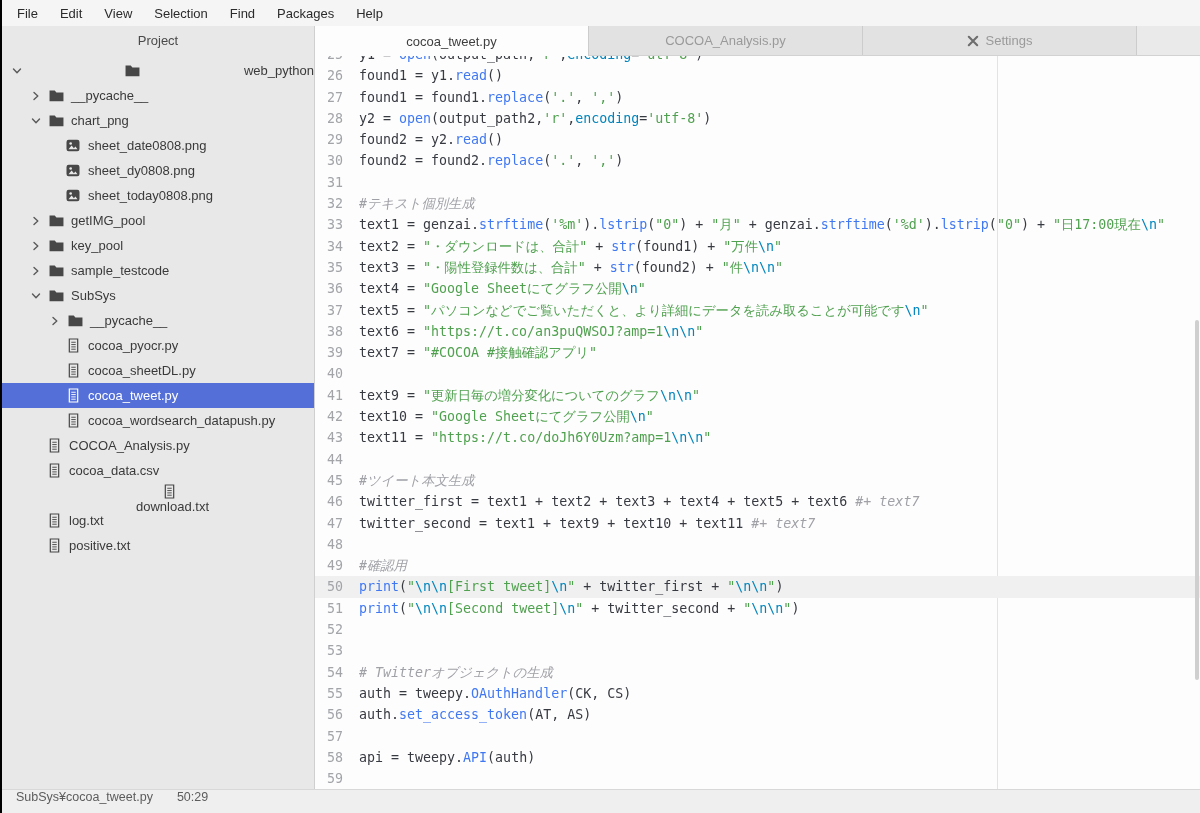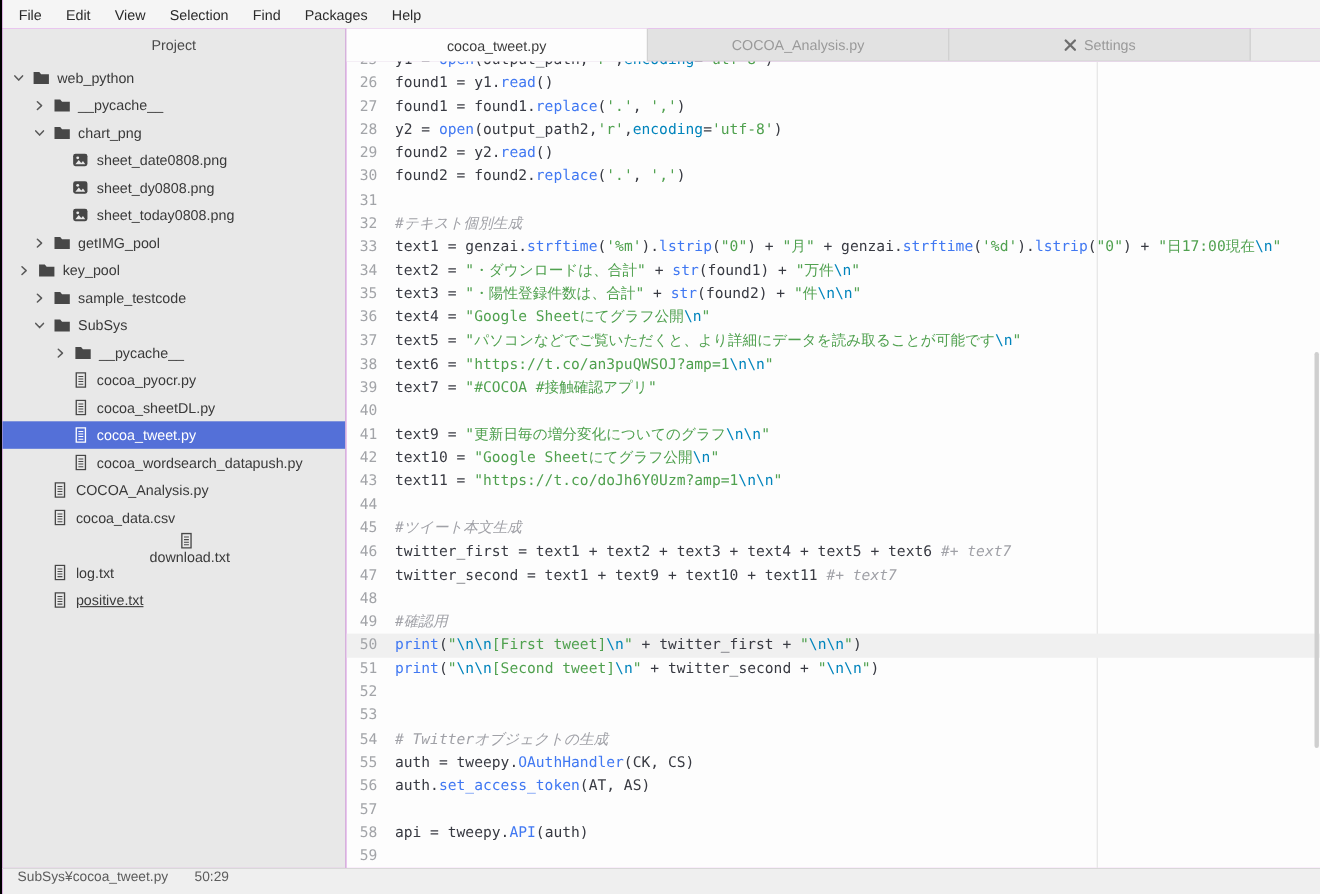--- a/index.html
+++ b/index.html
@@ -72,21 +72,21 @@
       <div class="menu-item">Selection</div>
       <div class="menu-item">Find</div>
       <div class="menu-item">Packages</div>
       <div class="menu-item">Help</div>
     </div>
 
   <div class="body">
     <div class="sidebar">
       <div class="sidebar-header">Project</div>
       <div class="tree">
-          <div class="tree-row" style="padding-left: 10px;">
+          <div class="tree-row" style="padding-left: 10px; justify-content: space-between;">
             <span class="chev">
               <svg width="10" height="10" viewBox="0 0 10 10">
                 <path d="M1.5 3 L5 6.8 L8.5 3" fill="none" stroke="currentColor" stroke-width="1.4" stroke-linecap="round" stroke-linejoin="round"></path>
               </svg>
             </span>
             <span class="ticon">
               <svg width="15" height="13" viewBox="0 0 16 14">
                 <path d="M0.5 1.5 h5.6 l1.8 2.2 h7.6 v9.5 h-15 z" fill="currentColor"></path>
               </svg>
             </span>
@@ -157,21 +157,21 @@
                 <path d="M3 1.5 L6.8 5 L3 8.5" fill="none" stroke="currentColor" stroke-width="1.4" stroke-linecap="round" stroke-linejoin="round"></path>
               </svg>
             </span>
             <span class="ticon">
               <svg width="15" height="13" viewBox="0 0 16 14">
                 <path d="M0.5 1.5 h5.6 l1.8 2.2 h7.6 v9.5 h-15 z" fill="currentColor"></path>
               </svg>
             </span>
             <span>getIMG_pool</span>
           </div>
-          <div class="tree-row" style="padding-left: 15px;">
+          <div class="tree-row" style="padding-left: 29px;">
             <span class="chev">
               <svg width="10" height="10" viewBox="0 0 10 10">
                 <path d="M3 1.5 L6.8 5 L3 8.5" fill="none" stroke="currentColor" stroke-width="1.4" stroke-linecap="round" stroke-linejoin="round"></path>
               </svg>
             </span>
             <span class="ticon">
               <svg width="15" height="13" viewBox="0 0 16 14">
                 <path d="M0.5 1.5 h5.6 l1.8 2.2 h7.6 v9.5 h-15 z" fill="currentColor"></path>
               </svg>
             </span>
@@ -289,21 +289,21 @@
           <div class="tree-row" style="padding-left: 29px;">
             <span class="spacer"></span>
             <span class="ticon">
               <svg width="13" height="15" viewBox="0 0 14 16" fill="none" stroke="currentColor">
                 <path d="M2.5 1 h9 v14 h-9 z" stroke-width="1.3"></path>
                 <path d="M4.6 4.5 h4.8 M4.6 7 h4.8 M4.6 9.5 h4.8 M4.6 12 h4.8" stroke-width="1"></path>
               </svg>
             </span>
             <span>log.txt</span>
           </div>
-          <div class="tree-row" style="padding-left: 29px; text-decoration: underline;">
+          <div class="tree-row" style="padding-left: 29px;">
             <span class="spacer"></span>
             <span class="ticon">
               <svg width="13" height="15" viewBox="0 0 14 16" fill="none" stroke="currentColor">
                 <path d="M2.5 1 h9 v14 h-9 z" stroke-width="1.3"></path>
                 <path d="M4.6 4.5 h4.8 M4.6 7 h4.8 M4.6 9.5 h4.8 M4.6 12 h4.8" stroke-width="1"></path>
               </svg>
             </span>
             <span>positive.txt</span>
           </div>
         </div>

